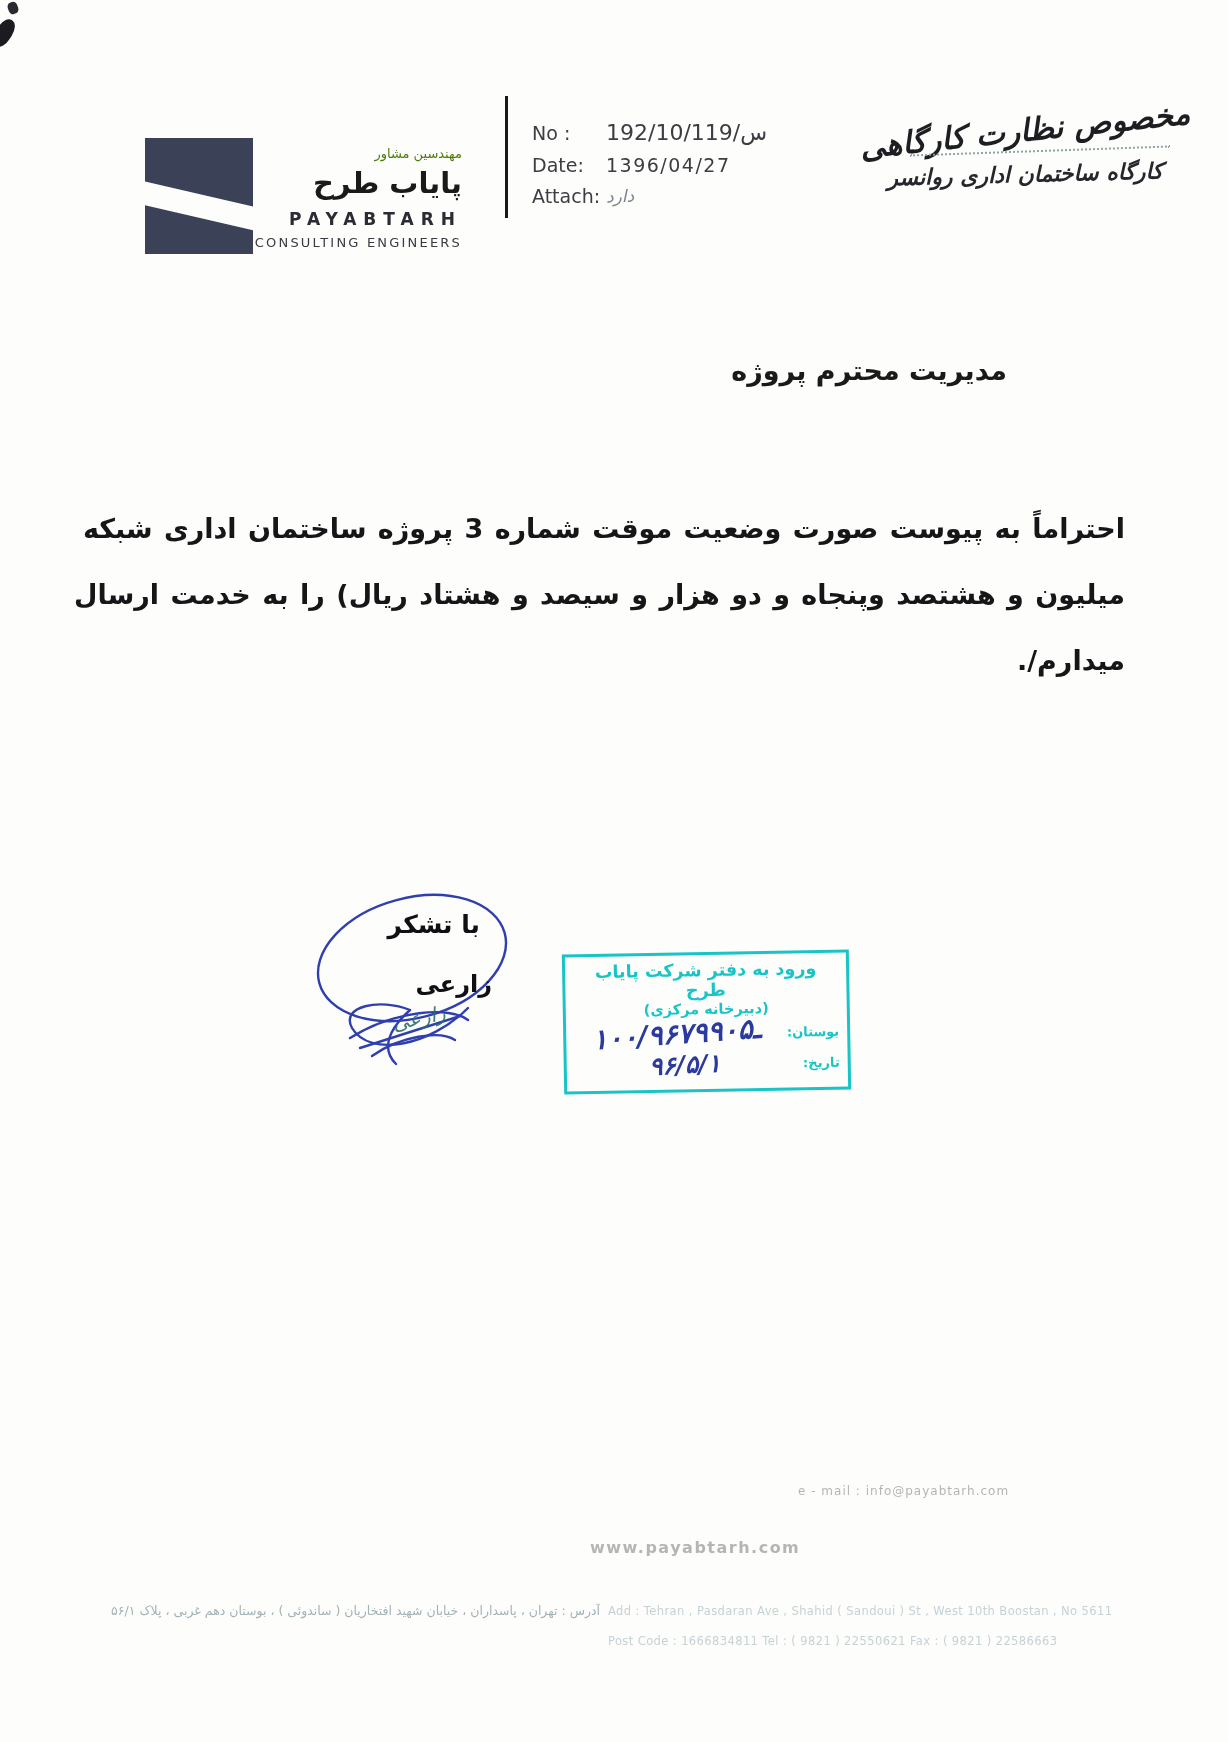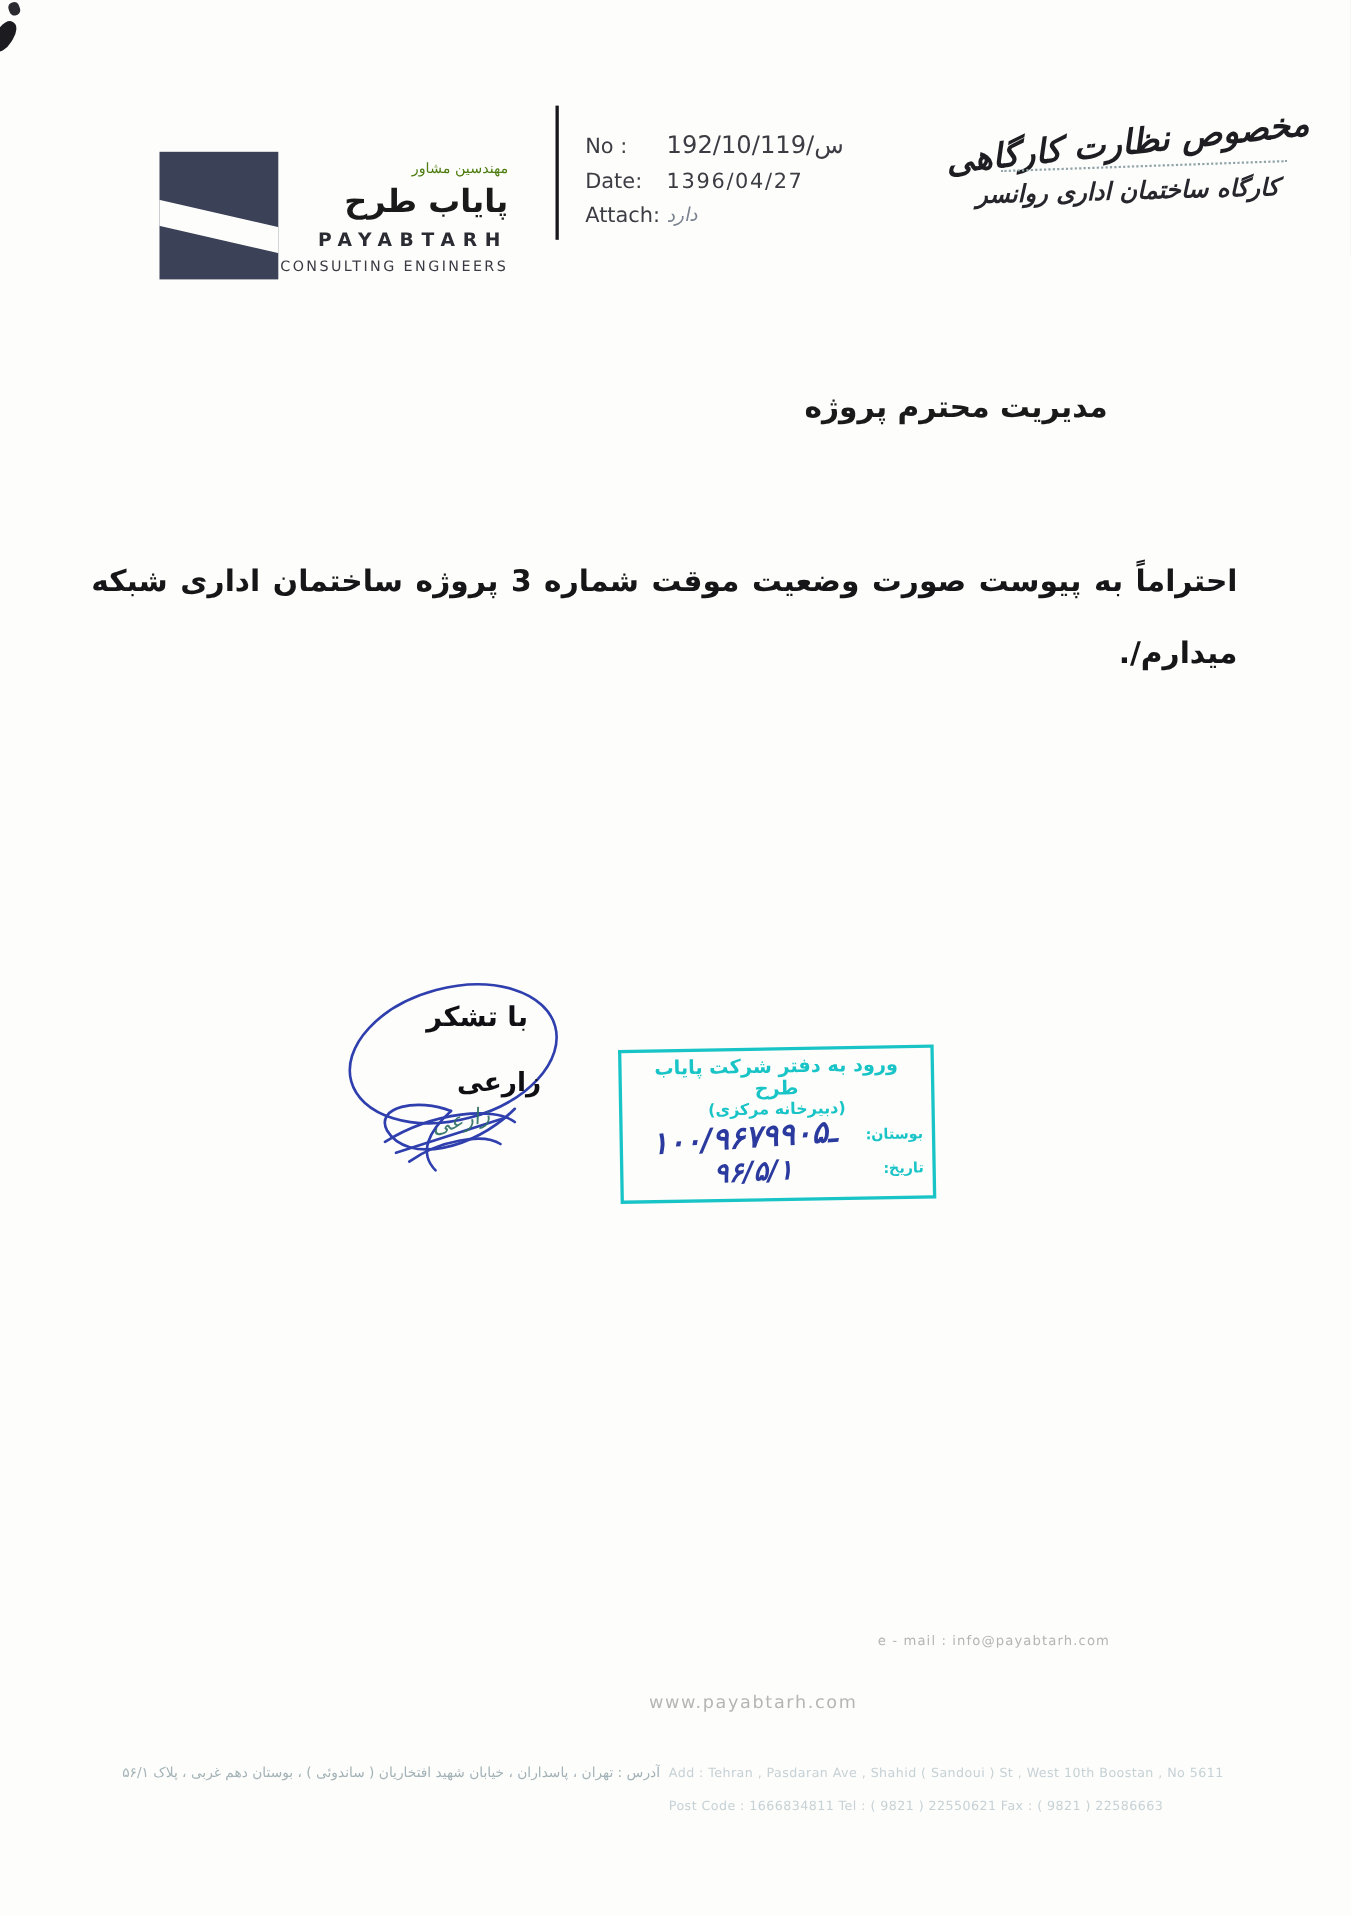--- a/index.html
+++ b/index.html
@@ -113,20 +113,21 @@
     font-style:italic;transform:rotate(-3deg);letter-spacing:2px;
   }
   .stamp-date-val{
     flex:1;text-align:center;color:#2b3a9e;font-size:25px;font-weight:bold;
     font-style:italic;transform:rotate(-2deg);letter-spacing:3px;
   }
   
   .footer-web{
     position:absolute;left:590px;top:1538px;font-size:16px;color:#b5b5b3;
     letter-spacing:1.5px;
+    font-weight:bold;
   }
   .footer-mail{
     position:absolute;left:798px;top:1484px;font-size:12px;color:#b5b5b3;
     letter-spacing:1px;
   }
   .footer-fa{
     position:absolute;left:95px;top:1596px;width:505px;direction:rtl;
     font-size:12.5px;color:#93a5ab;line-height:30px;opacity:.85;
   }
   .footer-en{
@@ -174,20 +175,21 @@
   <div class="hw-note">
     <div class="hw-note-l1">مخصوص نظارت کارگاهی</div>
     <div class="hw-underline"></div>
     <div class="hw-note-l2">کارگاه ساختمان اداری روانسر</div>
   </div>
 
   <div class="salutation">مدیریت محترم پروژه</div>
 
   <div class="body-text">
     <div class="body-line">احتراماً به پیوست صورت وضعیت موقت شماره 3 پروژه ساختمان اداری شبکه</div>
+    <div class="body-line">میلیون و هشتصد وپنجاه و دو هزار و سیصد و هشتاد ریال) را به خدمت ارسال</div>
     <div class="body-line">میدارم/.</div>
   </div>
 
   <div class="signature">
     <svg class="sig-svg" width="240" height="200" viewBox="0 0 240 200">
       <g fill="none" stroke="#2f3fae" stroke-width="2.4" stroke-linecap="round">
         <ellipse cx="112" cy="80" rx="96" ry="60" transform="rotate(-15 112 80)"></ellipse>
         <path d="M168,130 C130,168 70,180 52,150 C40,128 80,120 110,132"></path>
         <path d="M50,160 C95,132 150,128 168,142"></path>
         <path d="M60,170 L160,138"></path>

